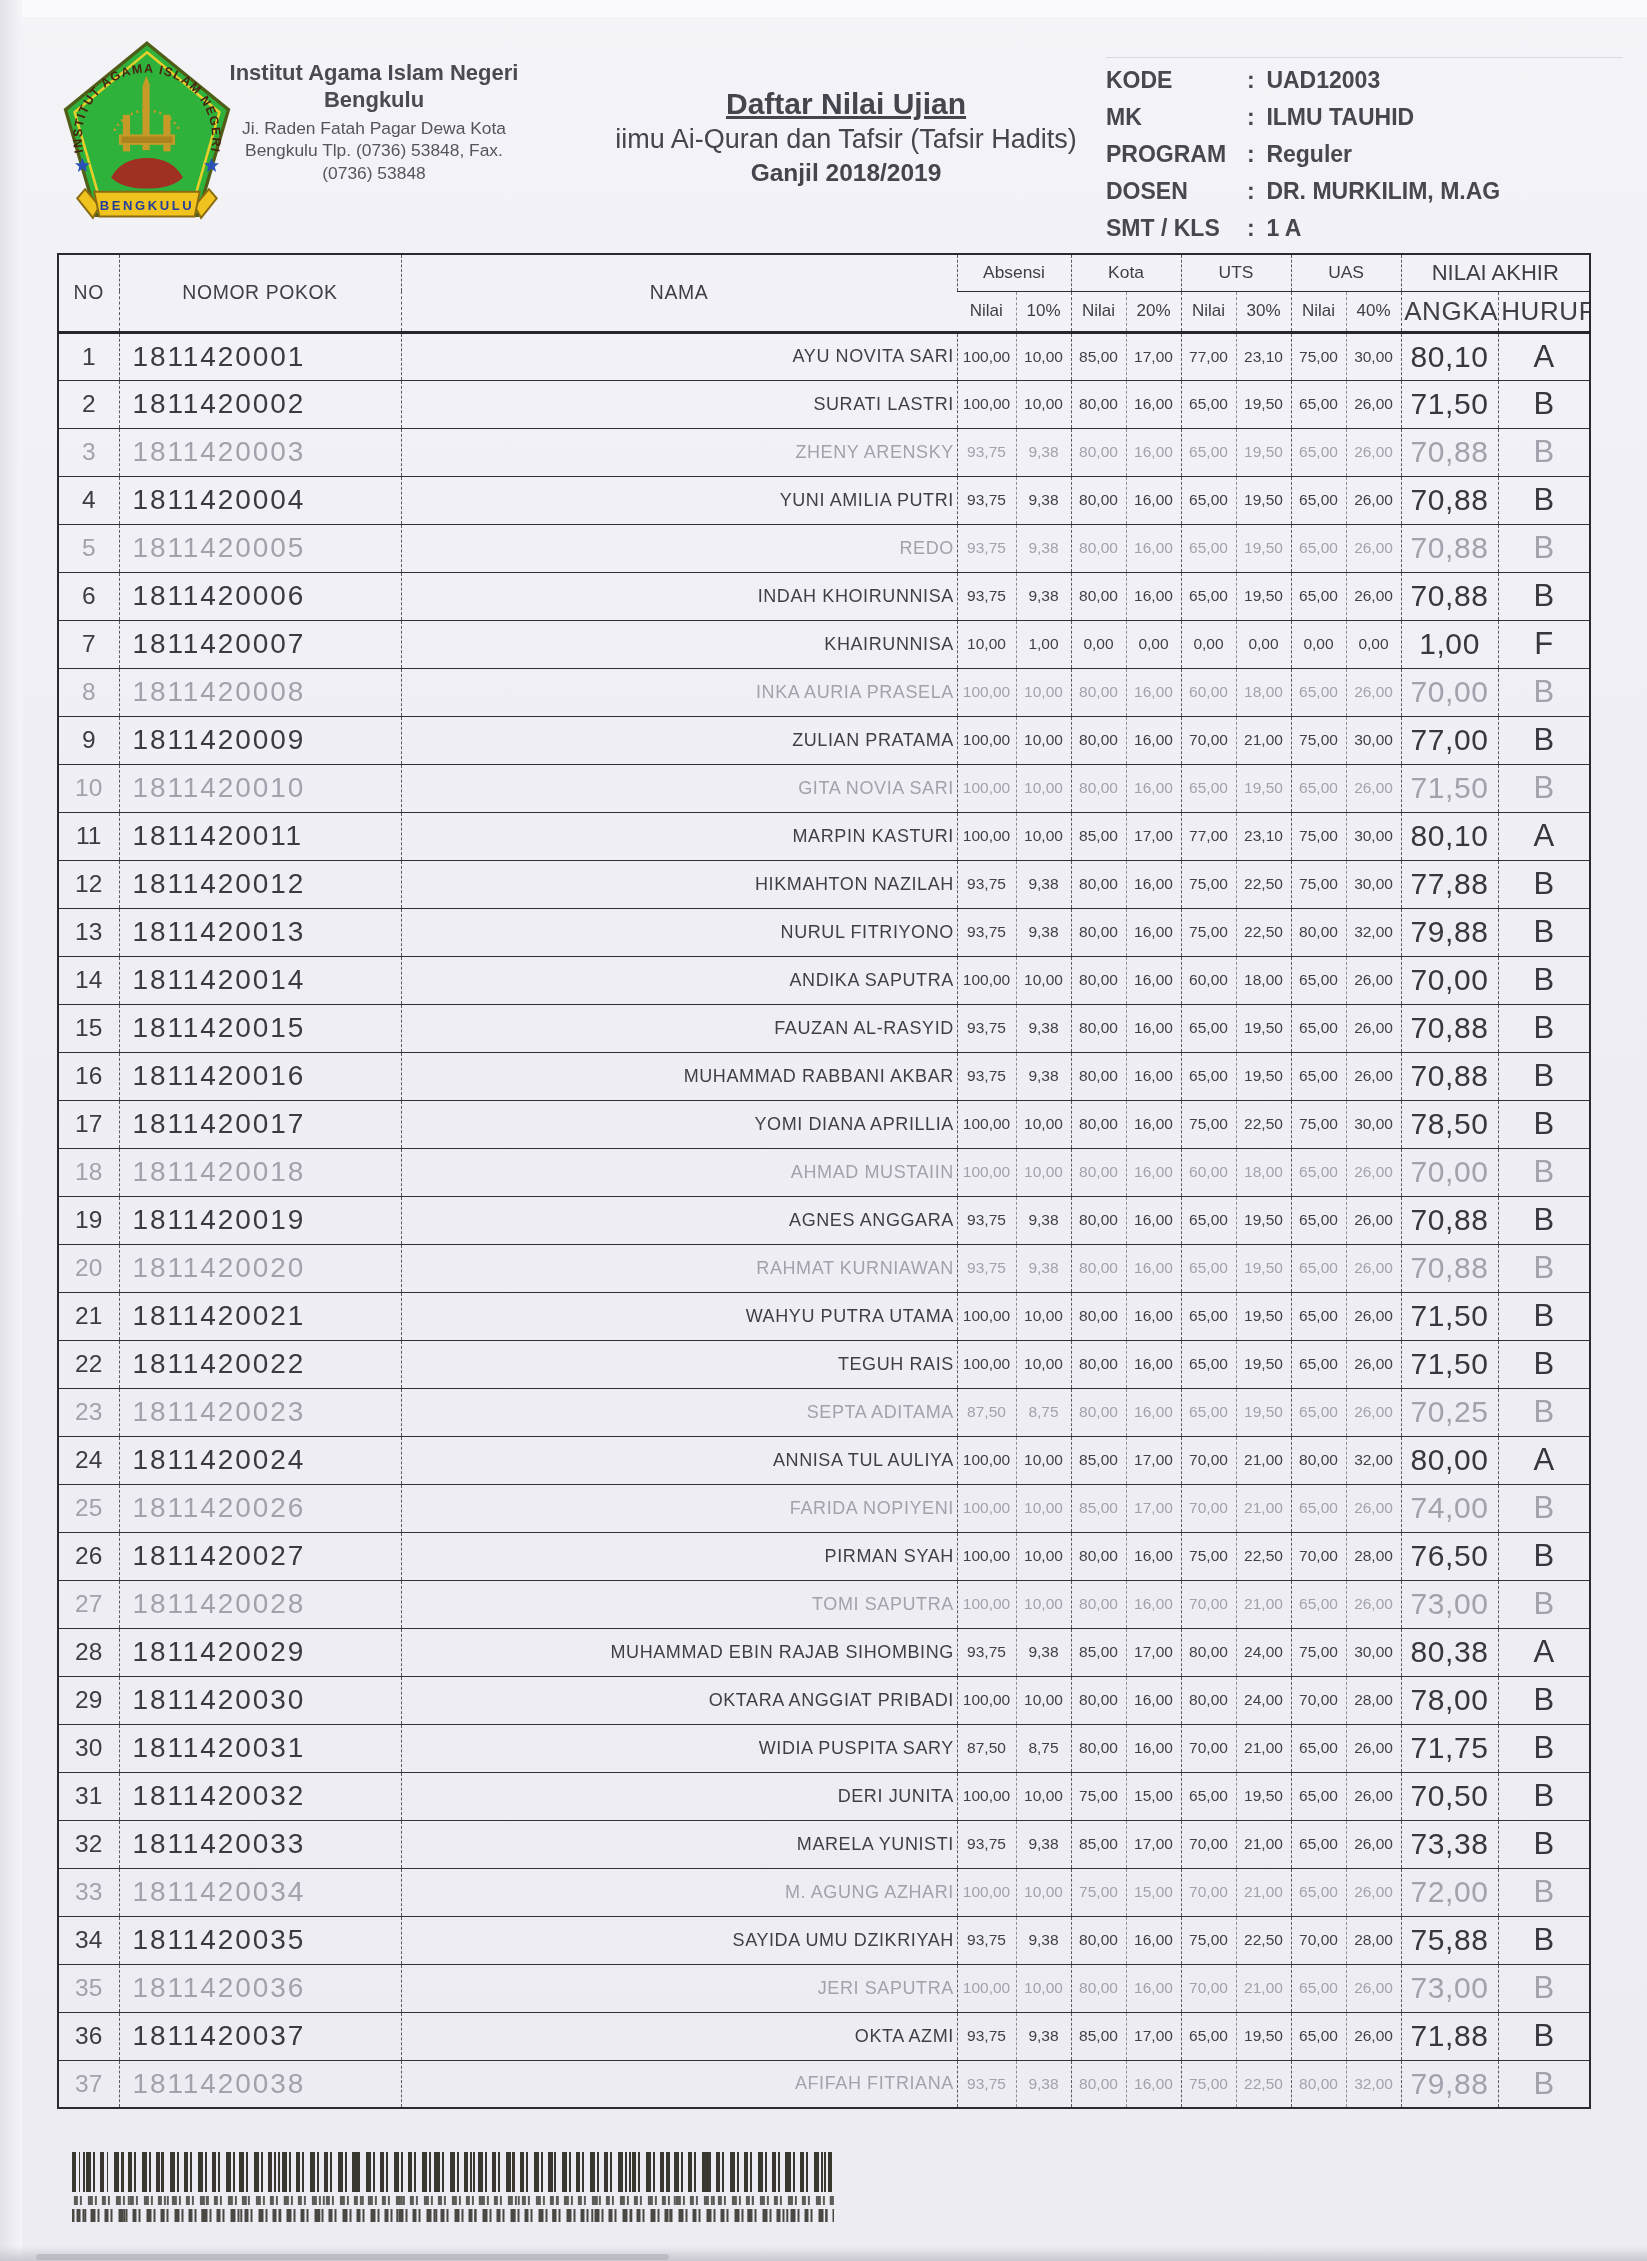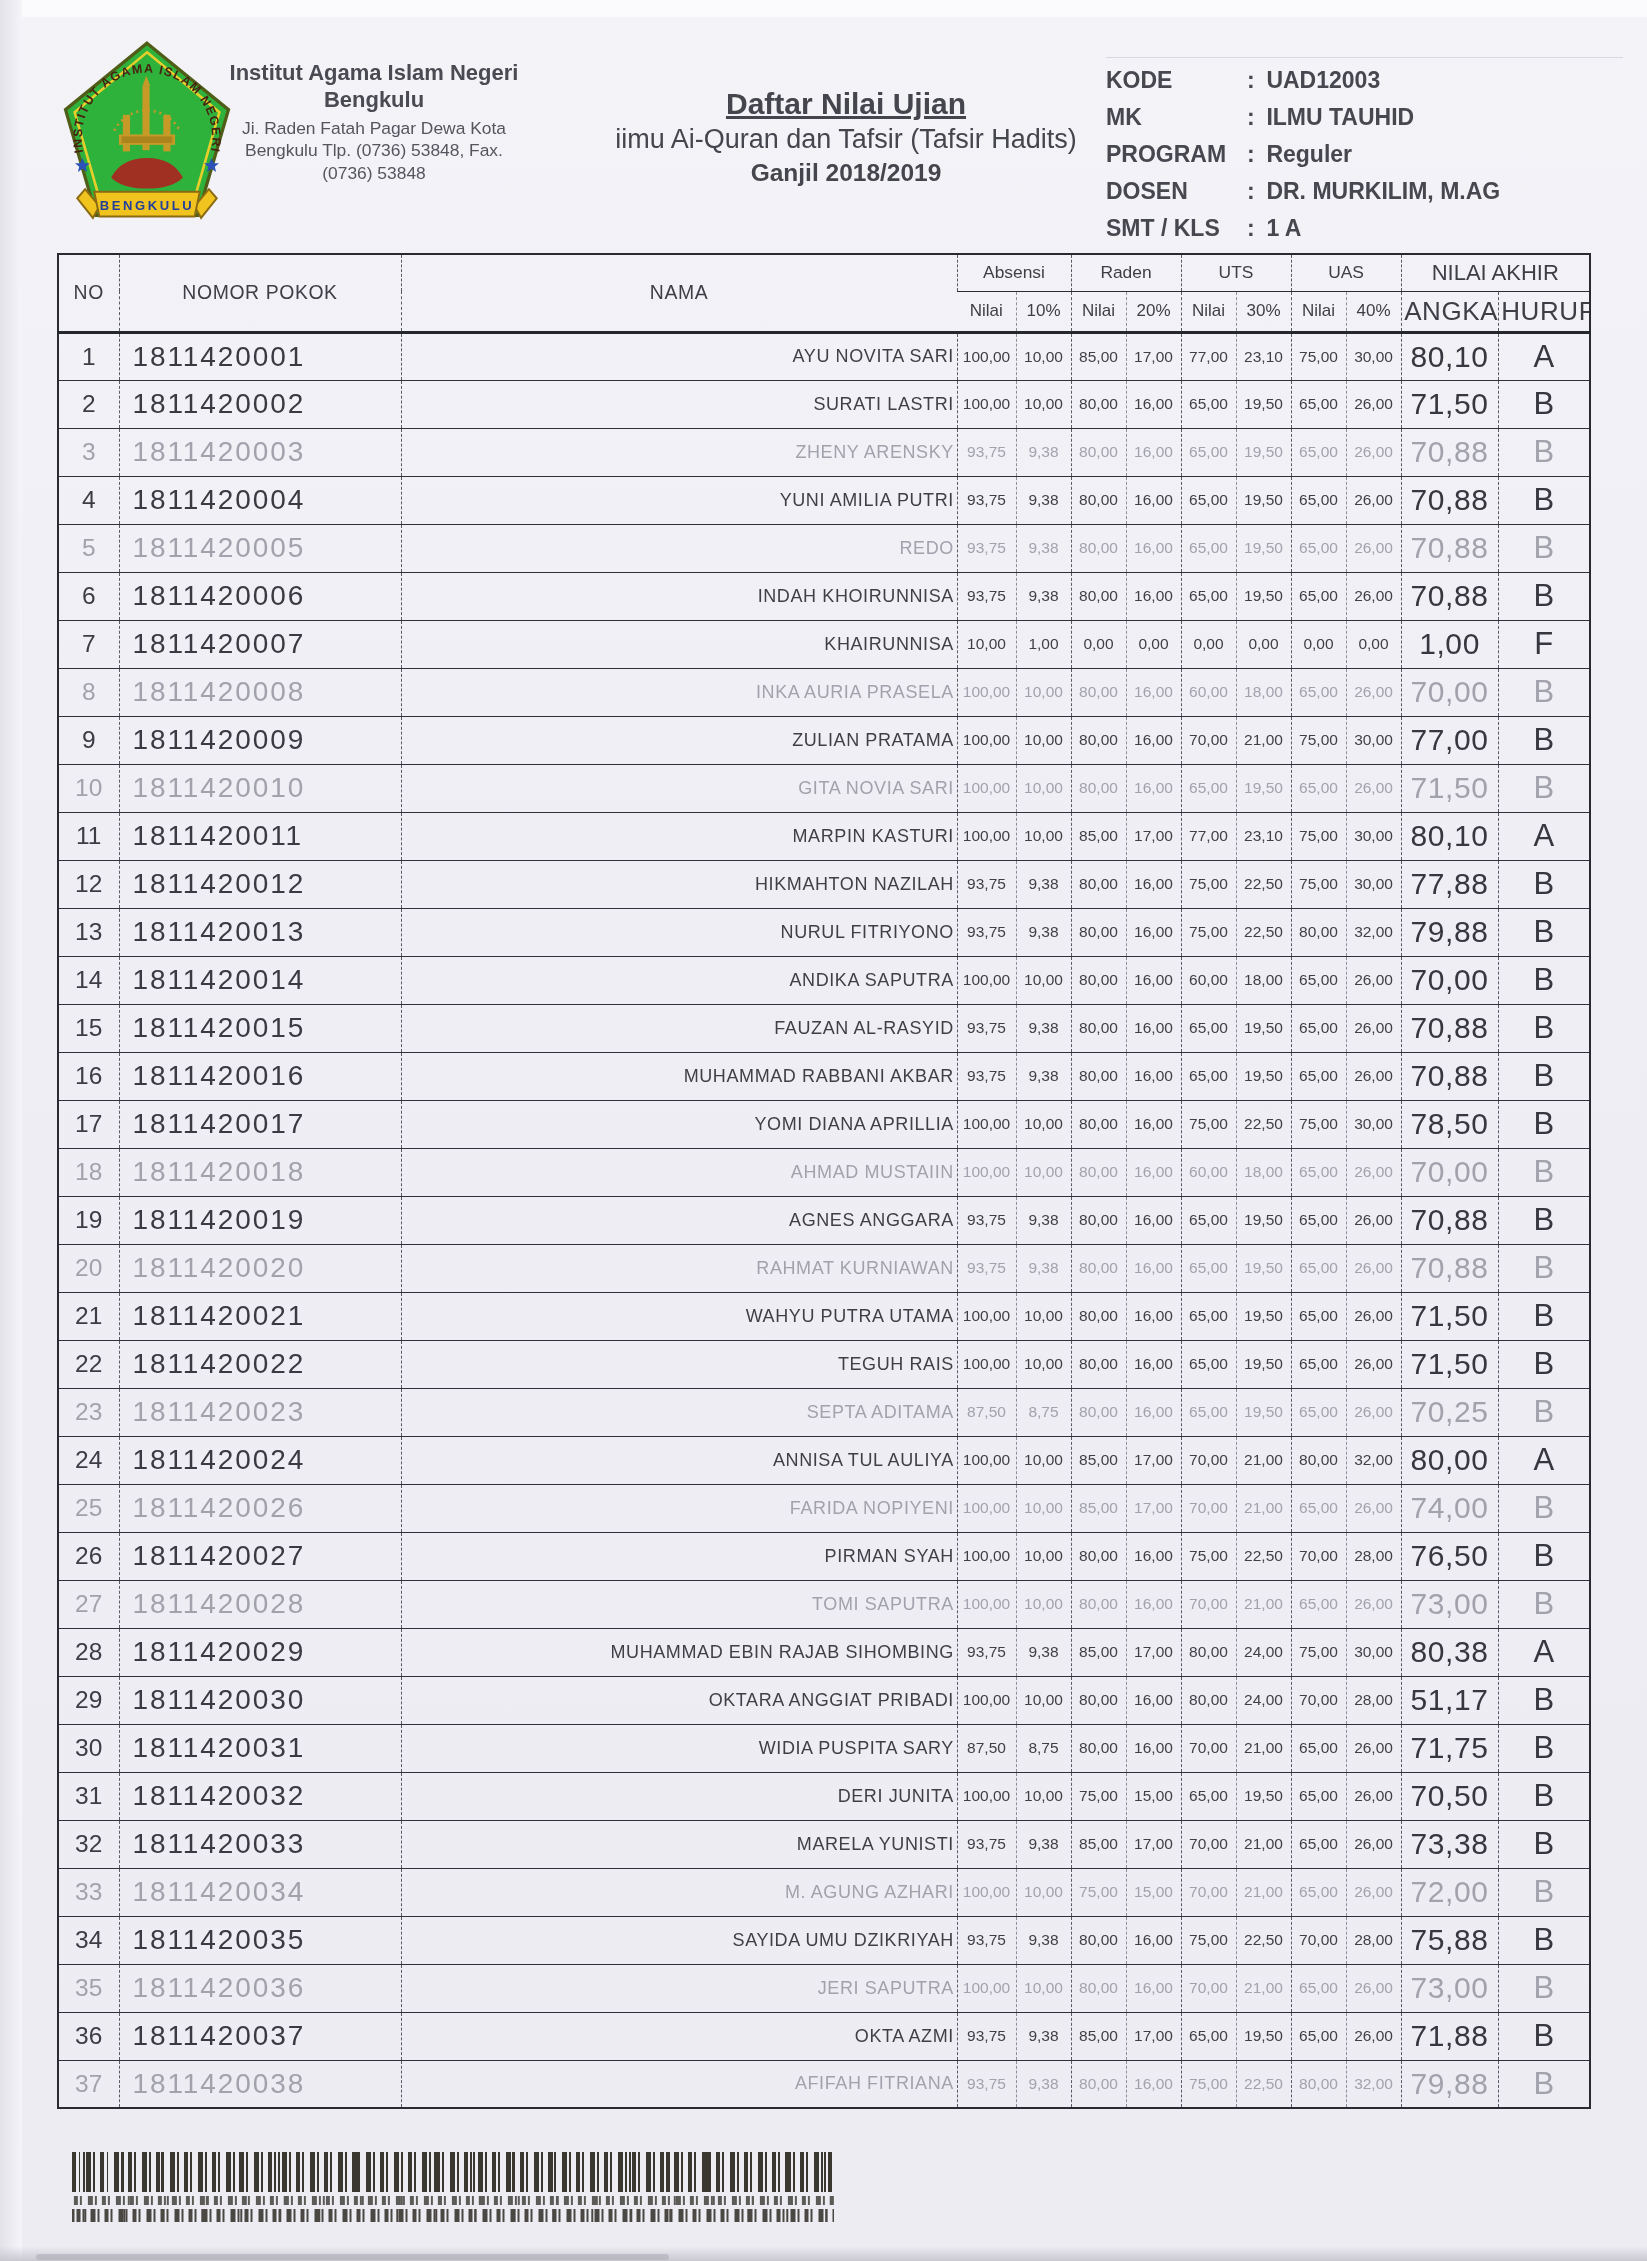--- a/index.html
+++ b/index.html
@@ -178,21 +178,21 @@
           <col class="w-pct">
         <col class="w-angka">
           <col class="w-huruf">
       </colgroup>
       <thead>
         <tr class="grp-row">
           <th rowspan="2" class="h-main">NO</th>
           <th rowspan="2" class="h-main">NOMOR POKOK</th>
           <th rowspan="2" class="h-main">NAMA</th>
           <th colspan="2" class="h-grp grp">Absensi</th>
-          <th colspan="2" class="h-grp grp">Raden</th>
+          <th colspan="2" class="h-grp grp">Kota</th>
           <th colspan="2" class="h-grp grp">UTS</th>
           <th colspan="2" class="h-grp grp">UAS</th>
           <th colspan="2" class="h-grp grp" style="font-size:22px;">NILAI AKHIR</th>
         </tr>
         <tr class="sub-row">
           <th class="h-sub">Nilai</th>
           <th class="h-sub lt">10%</th>
           <th class="h-sub">Nilai</th>
           <th class="h-sub lt">20%</th>
           <th class="h-sub">Nilai</th>
@@ -629,21 +629,21 @@
     <td class="c-nim">1811420030</td>
     <td class="c-nama">OKTARA ANGGIAT PRIBADI</td>
     <td class="c-abs">100,00</td>
     <td class="c-val lt">10,00</td>
     <td class="c-val">80,00</td>
     <td class="c-val lt">16,00</td>
     <td class="c-val">80,00</td>
     <td class="c-val lt">24,00</td>
     <td class="c-val">70,00</td>
     <td class="c-val lt">28,00</td>
-    <td class="c-angka">51,17</td>
+    <td class="c-angka">78,00</td>
     <td class="c-huruf">B</td>
   </tr>
           <tr>
     <td class="c-no">30</td>
     <td class="c-nim">1811420031</td>
     <td class="c-nama">WIDIA PUSPITA SARY</td>
     <td class="c-abs">87,50</td>
     <td class="c-val lt">8,75</td>
     <td class="c-val">80,00</td>
     <td class="c-val lt">16,00</td>

